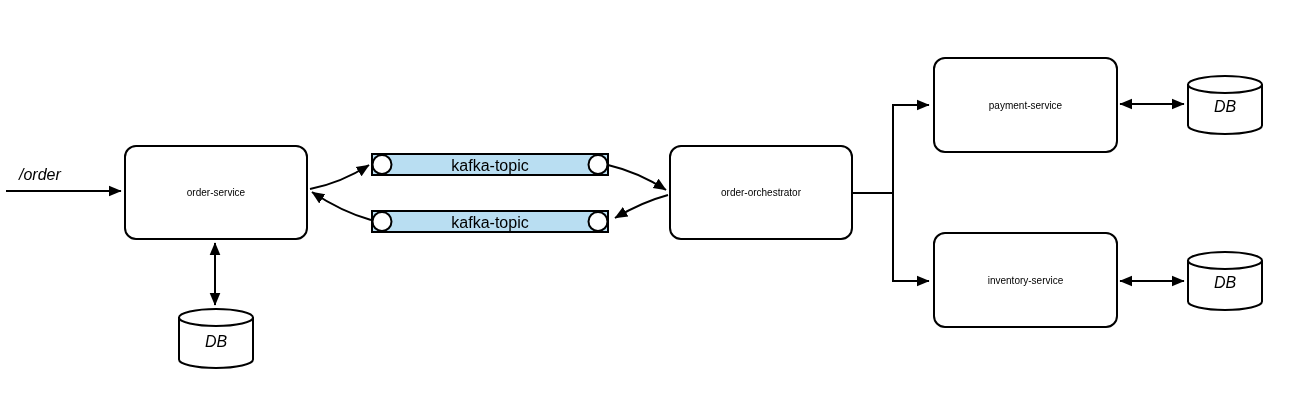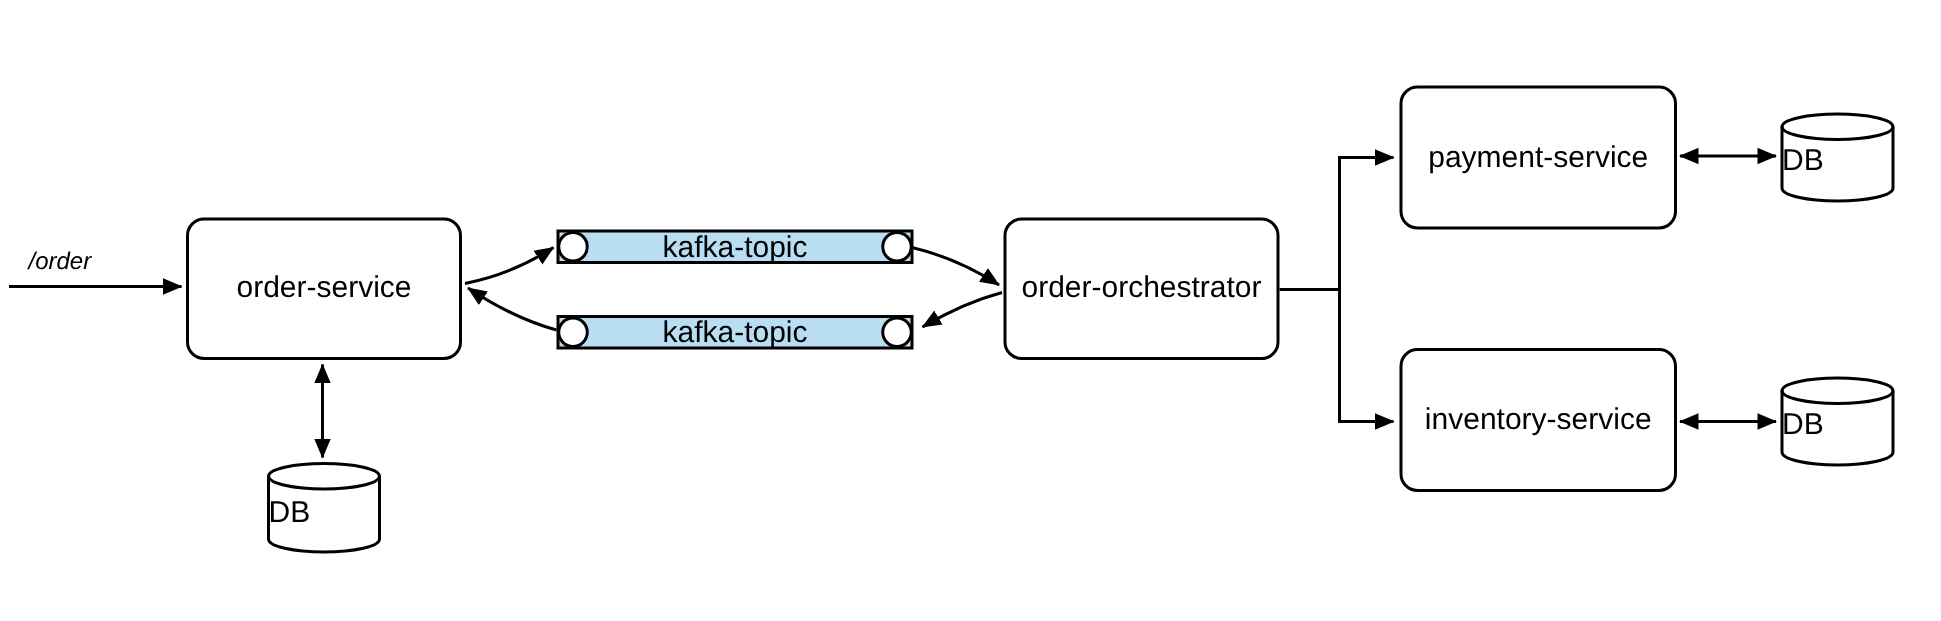--- a/index.html
+++ b/index.html
@@ -18,52 +18,53 @@
     width: 1294px; height: 414px;
   }
   .node {
     position: absolute;
     background: #ffffff;
     border: 2px solid #000000;
     border-radius: 12px;
     display: flex;
     align-items: center;
     justify-content: center;
-    font-size: 20px;
+    font-size: 10px;
     text-align: center;
     box-sizing: border-box;
   }
   .node-order-service   { left: 124px; top: 145px; width: 184px; height: 95px; }
   .node-orchestrator    { left: 669px; top: 145px; width: 184px; height: 95px; }
   .node-payment         { left: 933px; top:  57px; width: 185px; height: 96px; }
   .node-inventory       { left: 933px; top: 232px; width: 185px; height: 96px; align-items: center; }
   .floating-label {
     position: absolute;
     font-size: 16px;
     white-space: nowrap;
     font-style: italic;
   }
   .entry-label { left: 19px; top: 166px; }
   .pipe-label {
     position: absolute;
     width: 216px;
     height: 22px;
     line-height: 23px;
     text-align: center;
-    font-size: 20px;
+    font-size: 16px;
   }
   .pipe-label-top    { left: 382px; top: 154px; }
   .pipe-label-bottom { left: 382px; top: 211px; }
   .db-label {
     position: absolute;
     width: 74px;
     height: 20px;
     line-height: 20px;
-    text-align: left;
-    font-size: 20px;
+    text-align: center;
+    font-size: 16px;
+    font-style: italic;
   }
   .db-label-order     { left: 179px;  top: 332px; }
   .db-label-payment   { left: 1188px; top:  97px; }
   .db-label-inventory { left: 1188px; top: 273px; }
 </style>
 </head>
 <body>
 
 <div id="canvas">
 

